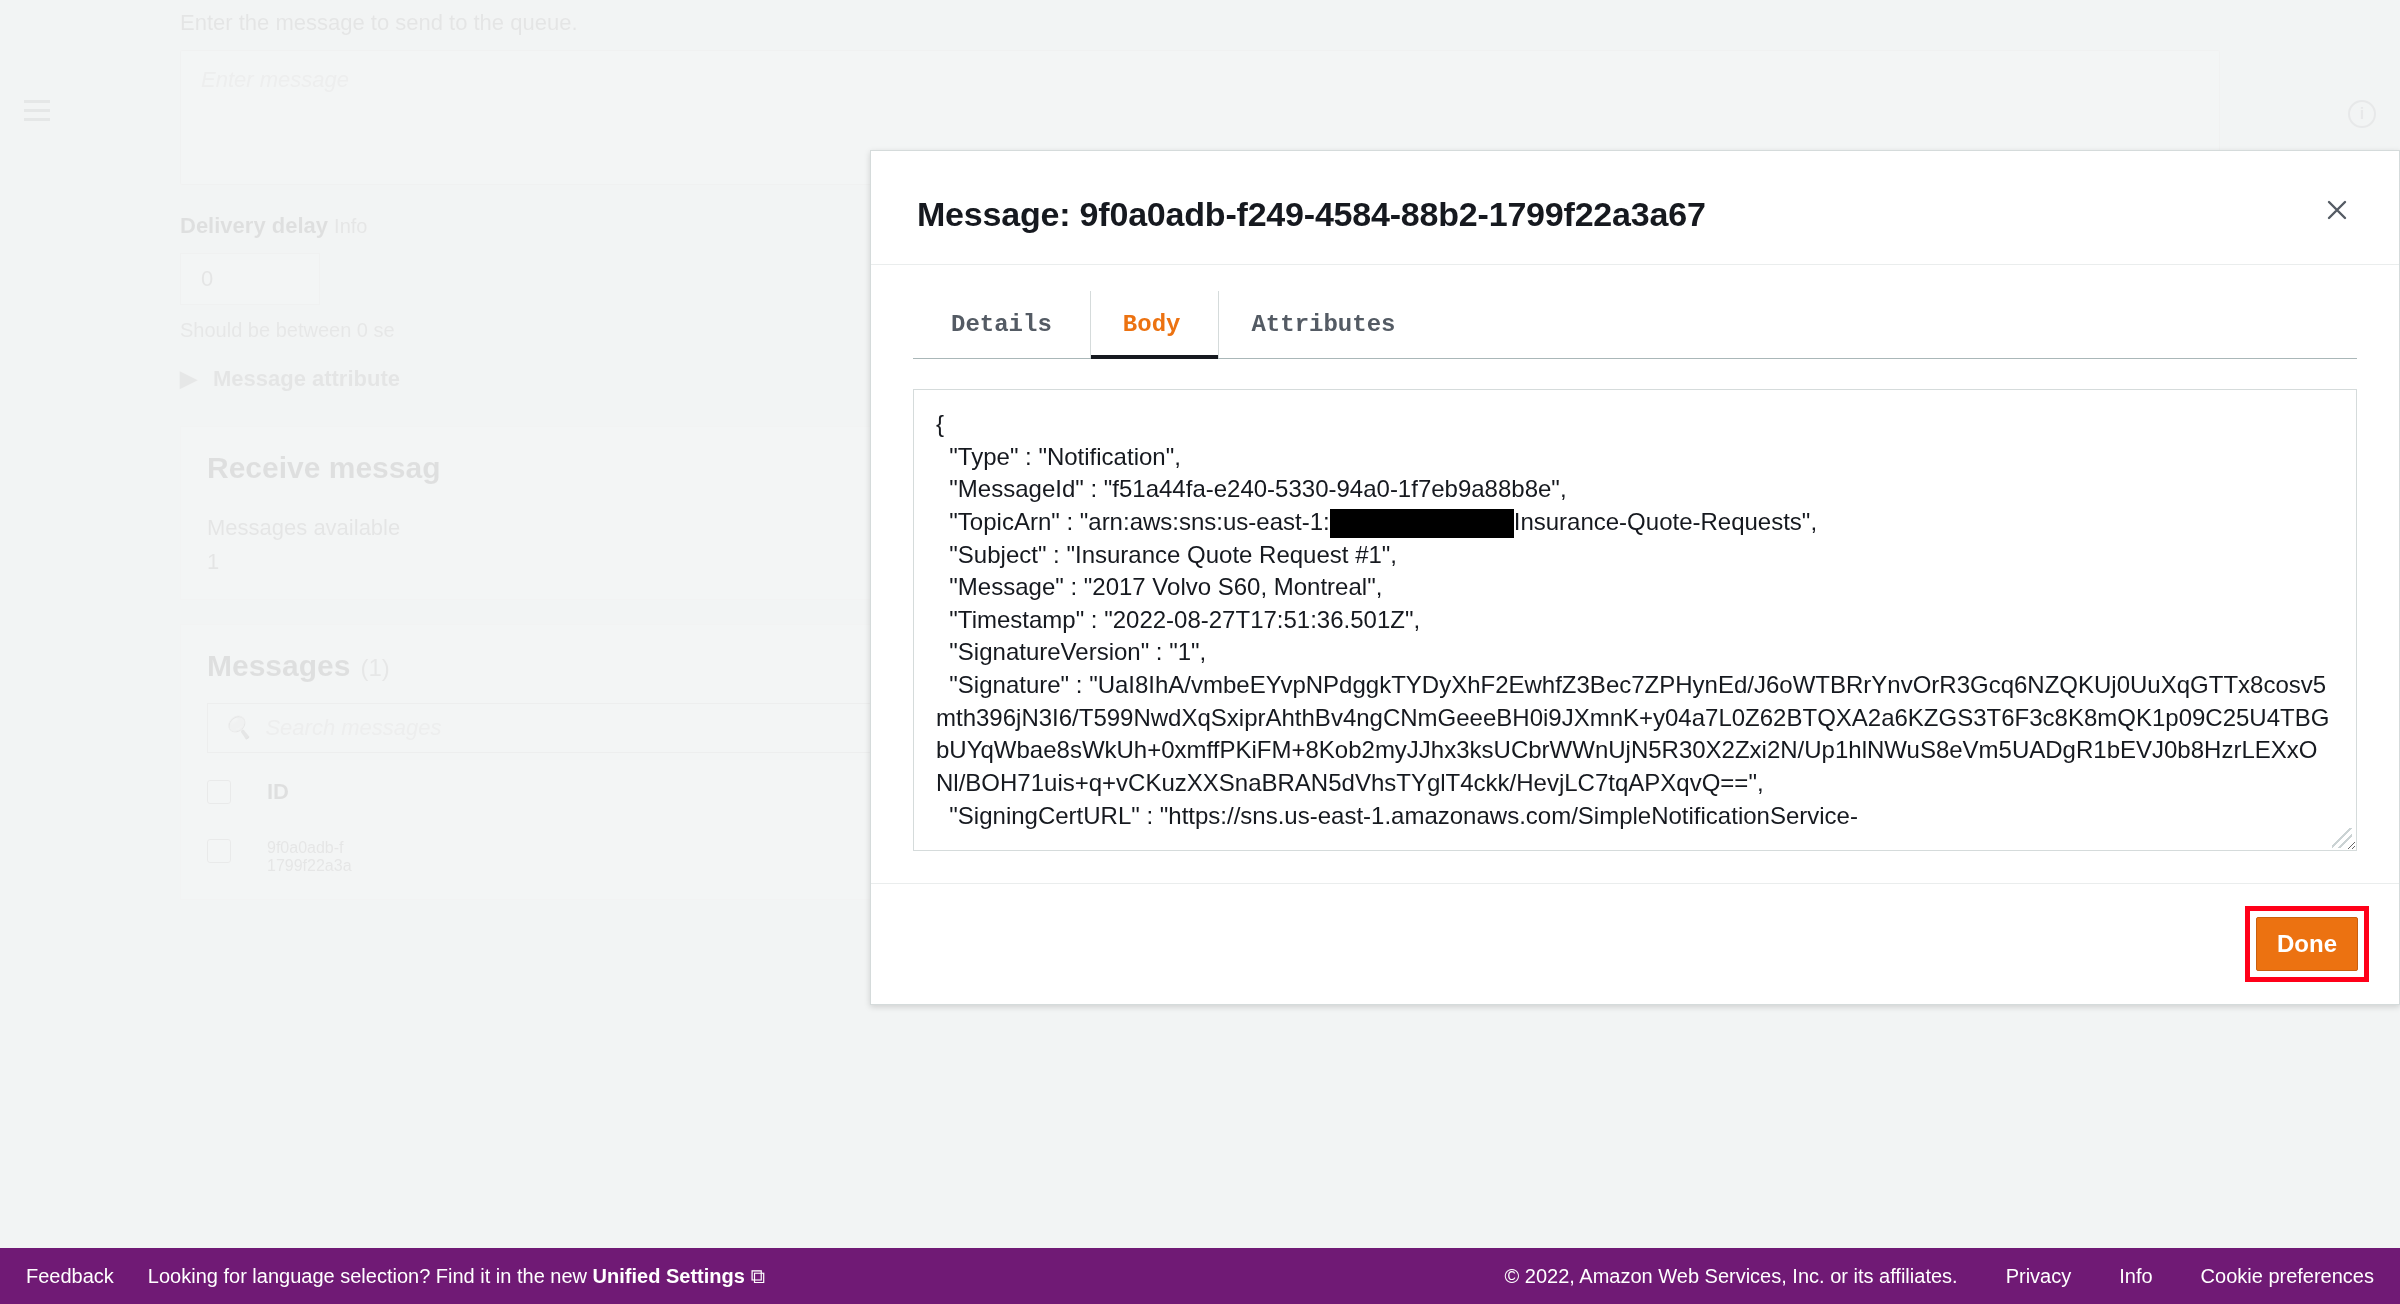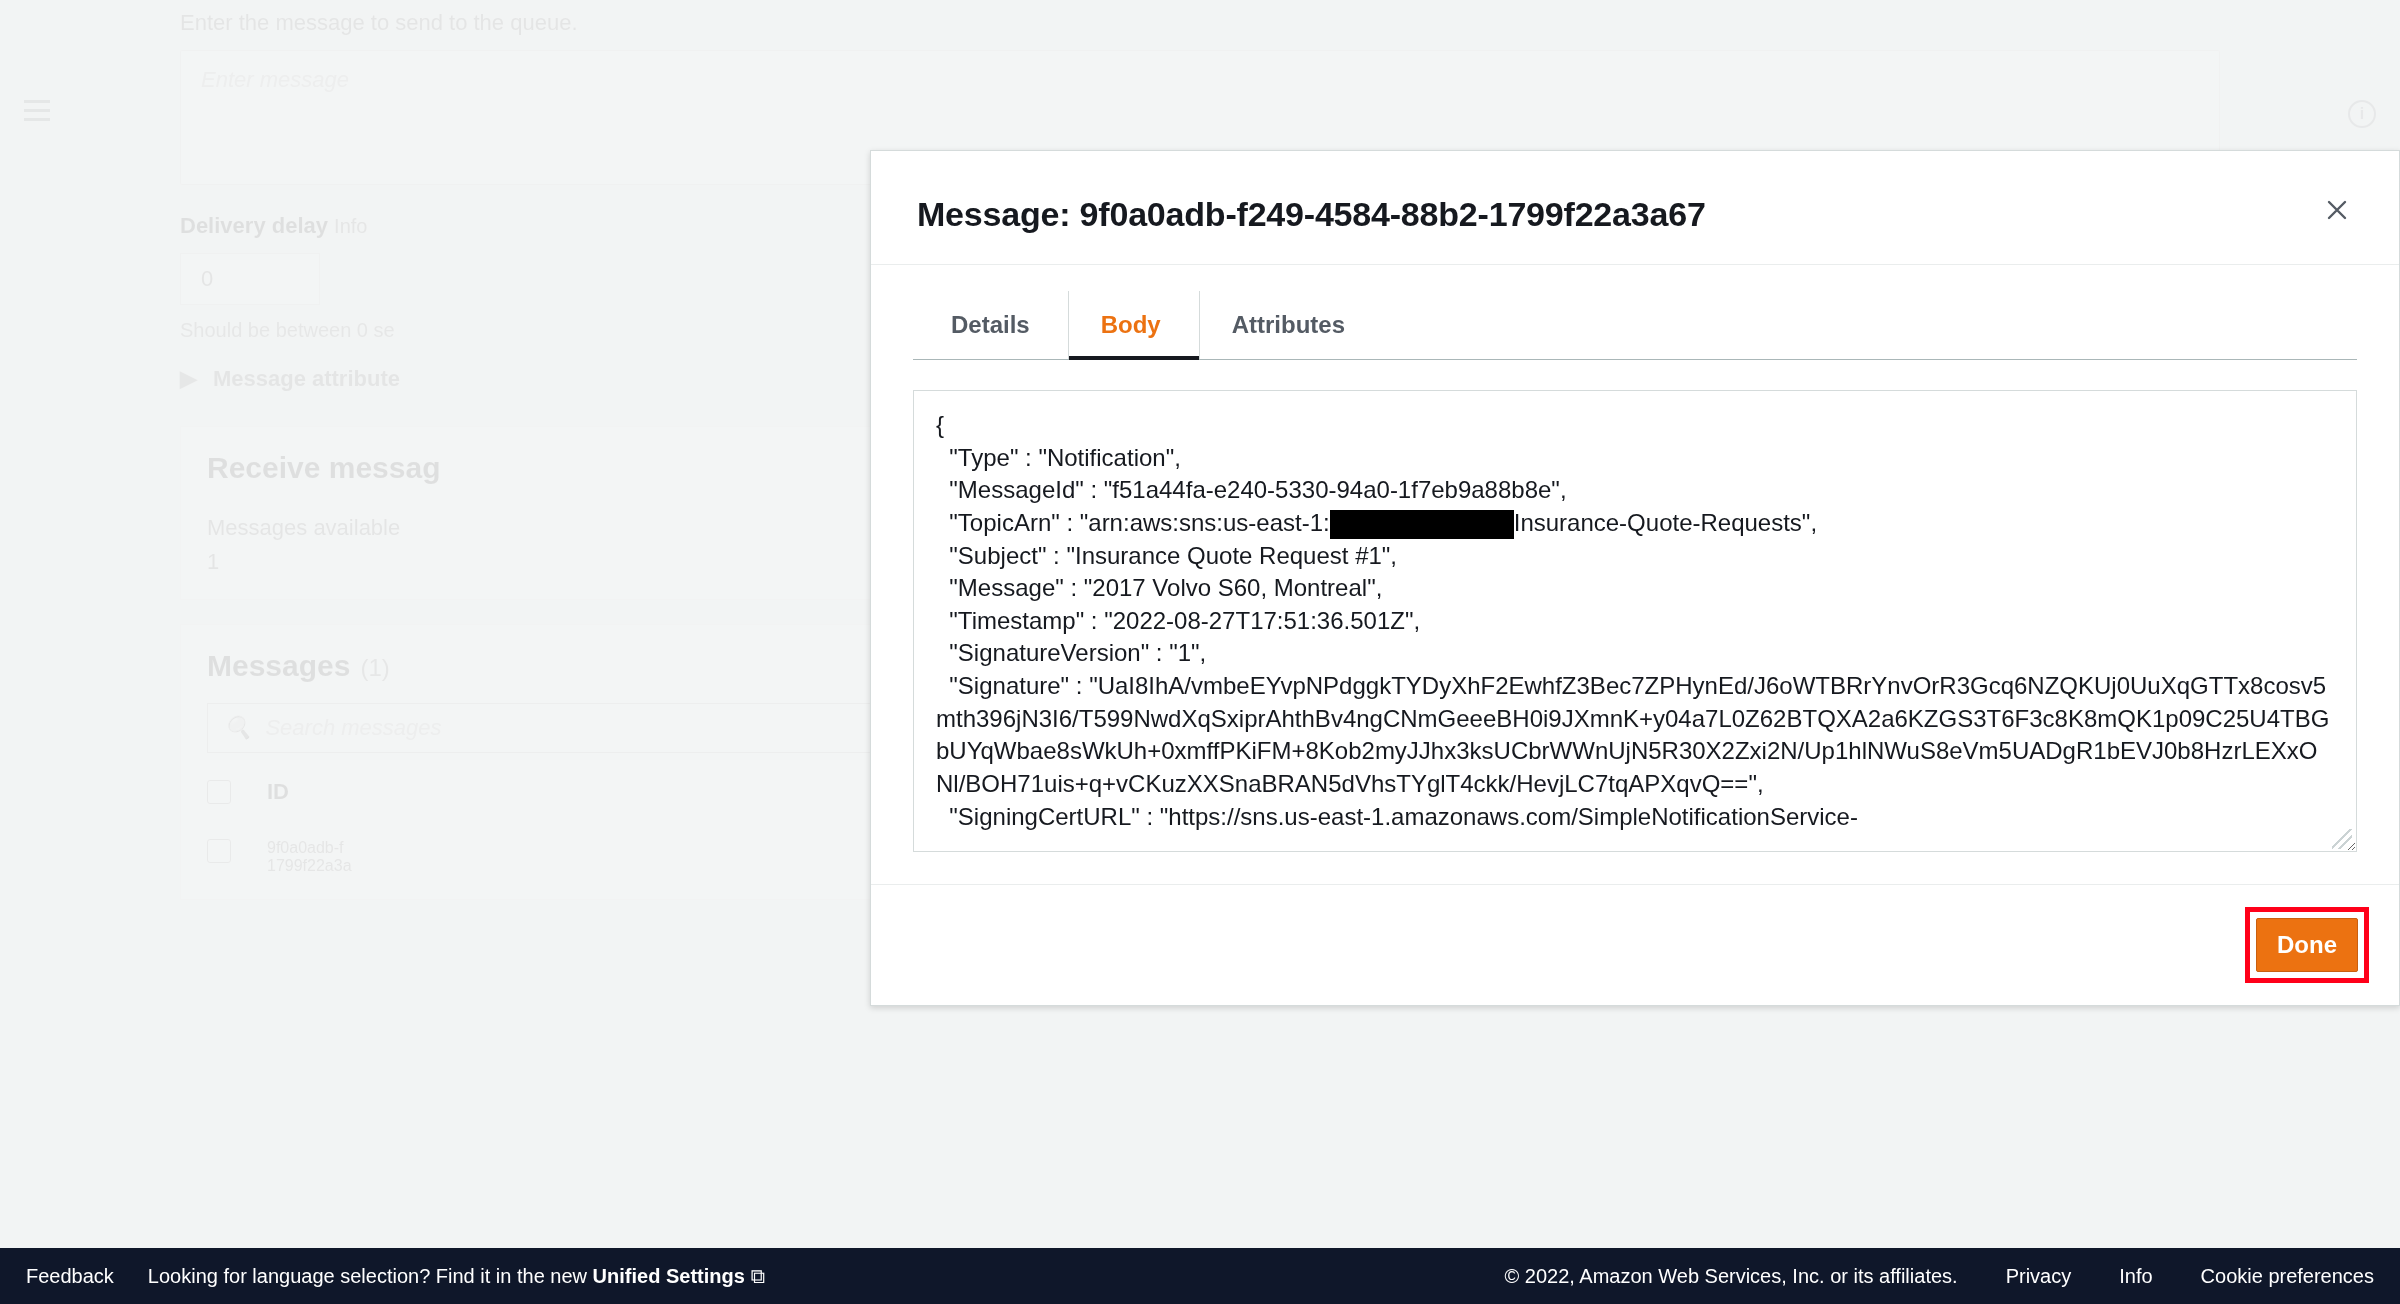--- a/index.html
+++ b/index.html
@@ -71,21 +71,21 @@
     }
     .hamburger span { width:26px; height:3px; background:#545b64; }
     .info-circle {
       position:absolute; right:24px; top:100px; width:28px; height:28px; border:2px solid #687078;
       border-radius:50%; display:flex; align-items:center; justify-content:center; opacity:0.55;
       font-weight:700; color:#687078;
     }
 
     
     .footer {
-      position:absolute; left:0; right:0; bottom:0; height:56px; background:#0f172a;
+      position:absolute; left:0; right:0; bottom:0; height:56px; background:#701a75;
       display:flex; align-items:center; padding:0 26px; color:#fff;
       font-size:20px; z-index: 14; justify-content:space-between;
     }
     .footer .left { display:flex; gap:34px; align-items:center; }
     .footer .right { display:flex; gap:48px; align-items:flex-end; }
     .footer a { color:#fff; text-decoration:none; }
     .footer .us { font-weight:700; }
     .footer .ext-icon { display:inline-block; margin-left:6px; }
 
     
@@ -113,20 +113,21 @@
       letter-spacing: -0.2px;
     }
     .close-x {
       font-size:30px; color:#545b64; font-weight:400;
       cursor:pointer; line-height:1; padding:2px 4px;
     }
 
     .tabs {
       display:flex; gap:0; margin: 26px 42px 0 42px;
       border-bottom: 1px solid #aab7b8;
+      font-family: Liberation Mono, monospace;
     }
     .tab {
       padding: 20px 38px;
       font-size: 24px; font-weight:700; color:#545b64;
       position:relative;
       cursor:pointer;
     }
     .tab + .tab { border-left: 1px solid #d5dbdb; padding-left: 32px; }
     .tab.active { color:#ec7211; }
     .tab.active::after {

